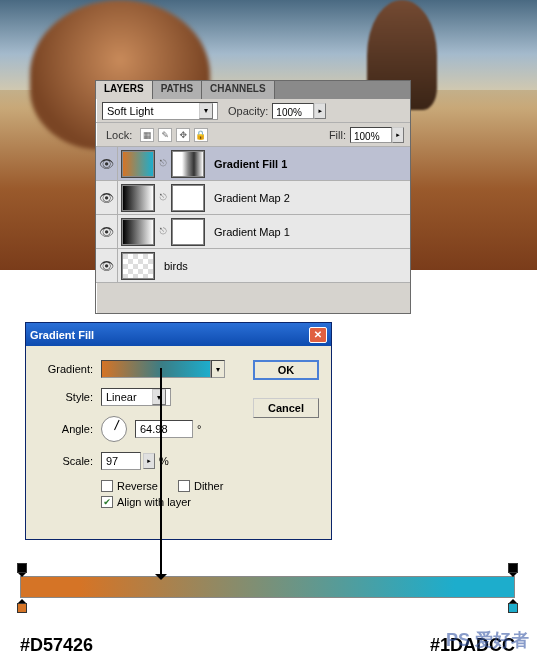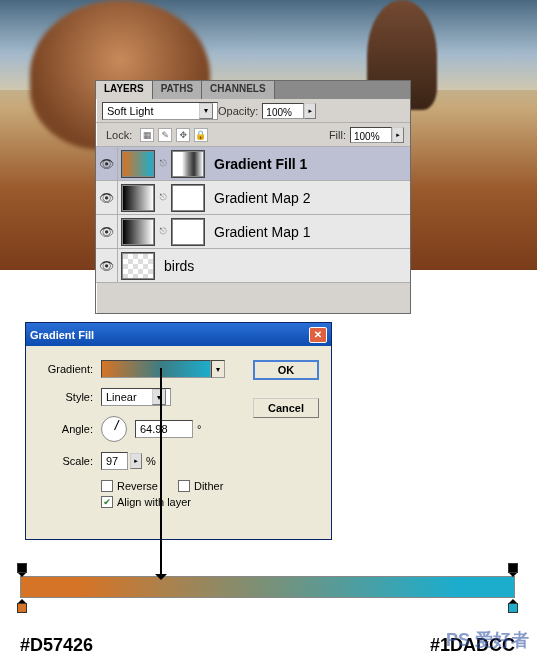--- a/index.html
+++ b/index.html
@@ -95,21 +95,21 @@
     width: 32px; height: 26px; margin: 0 4px;
     border: 1px solid #888; background: #fff;
     box-shadow: 0 0 0 1px #444;
   }
   .thumb.grad1 { background: linear-gradient(90deg,#d57426,#1dadcc); }
   .thumb.gradmap { background: linear-gradient(90deg,#000,#fff); }
   .thumb.mask { background: #fff; }
   .thumb.mask-partial { background: linear-gradient(90deg,#fff 30%,#888 50%,#333 70%,#fff 100%); }
   .thumb.birds { background: repeating-conic-gradient(#fff 0deg 90deg,#ddd 90deg 180deg); background-size:10px 10px;}
   .link-ico { width: 10px; font-size: 9px; color: #666; text-align: center; }
-  .layer-name { font-size: 14px; margin-left: 6px; }
+  .layer-name { font-size: 11px; margin-left: 6px; }
   .layer-name.bold { font-weight: bold; }
   
   .gf-dialog {
     position: absolute; top: 322px; left: 25px;
     width: 307px; height: 218px;
     background: #ece9d8; border: 1px solid #0a246a;
     z-index: 10;
   }
   .titlebar {
     height: 23px; background: linear-gradient(180deg,#2a6fd6,#0d4baf);
@@ -190,21 +190,21 @@
   <div class="tabs-row">
     <div class="tab active">LAYERS</div>
     <div class="tab">PATHS</div>
     <div class="tab">CHANNELS</div>
   </div>
   <div class="panel-row">
     <div class="select-box" style="width:116px;">
       <span>Soft Light</span>
       <span class="sel-arrow">▾</span>
     </div>
-    <span class="label" style="margin-left:0;">Opacity:</span>
+    <span class="label" style="margin-left:10px;">Opacity:</span>
     <div class="pct-box">
         <span>100%</span>
       </div>
     <div class="arrow-btn">▸</div>
   </div>
   <div class="panel-row">
     <span class="label">Lock:</span>
     <div class="lock-icons">
       <div class="lock-ico">▦</div>
       <div class="lock-ico">✎</div>
@@ -277,21 +277,21 @@
       </div>
     </div>
     <div class="gf-row">
       <span class="gf-lbl">Angle:</span>
       <div class="angle-knob"></div>
       <input class="gf-input" value="64.98" style="">
       <span style="margin-left:4px;">°</span>
     </div>
     <div class="gf-row">
       <span class="gf-lbl">Scale:</span>
-      <input class="gf-input" style="width: 27px;" value="97">
+      <input class="gf-input" style="width: 40px;" value="97">
       <div class="arrow-btn" style="margin-left:2px;">▸</div>
       <span style="margin-left:4px;">%</span>
     </div>
     <div class="chk-row" style="margin-bottom:4px;">
       <span class="chk"></span>
       <span>Reverse</span>
       <span style="width:12px;"></span>
       <span class="chk"></span>
       <span>Dither</span>
     </div>

